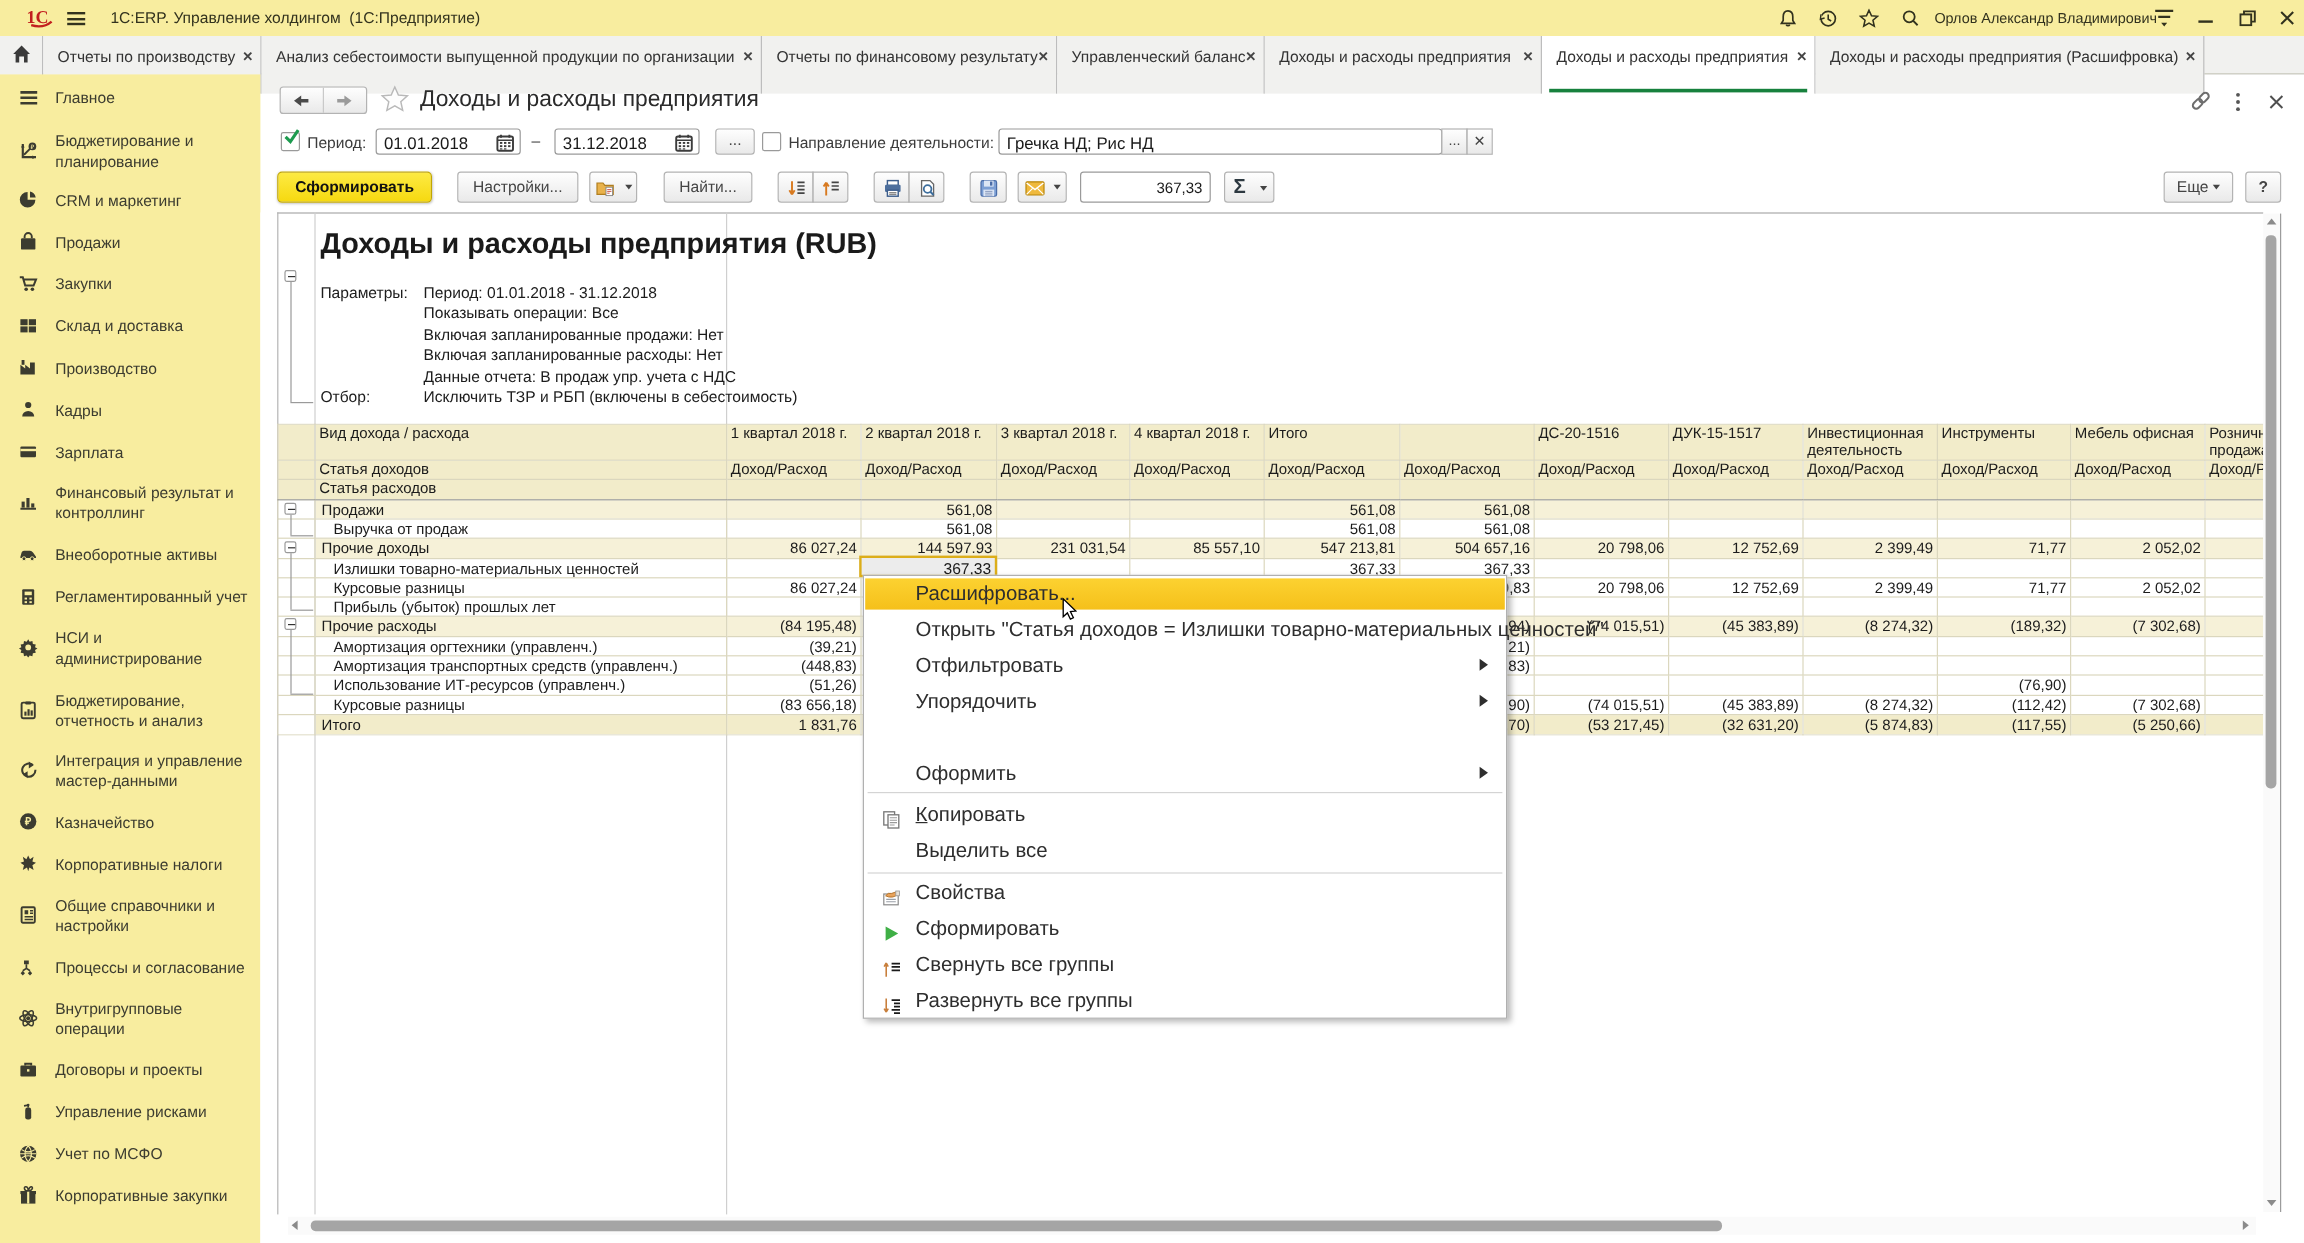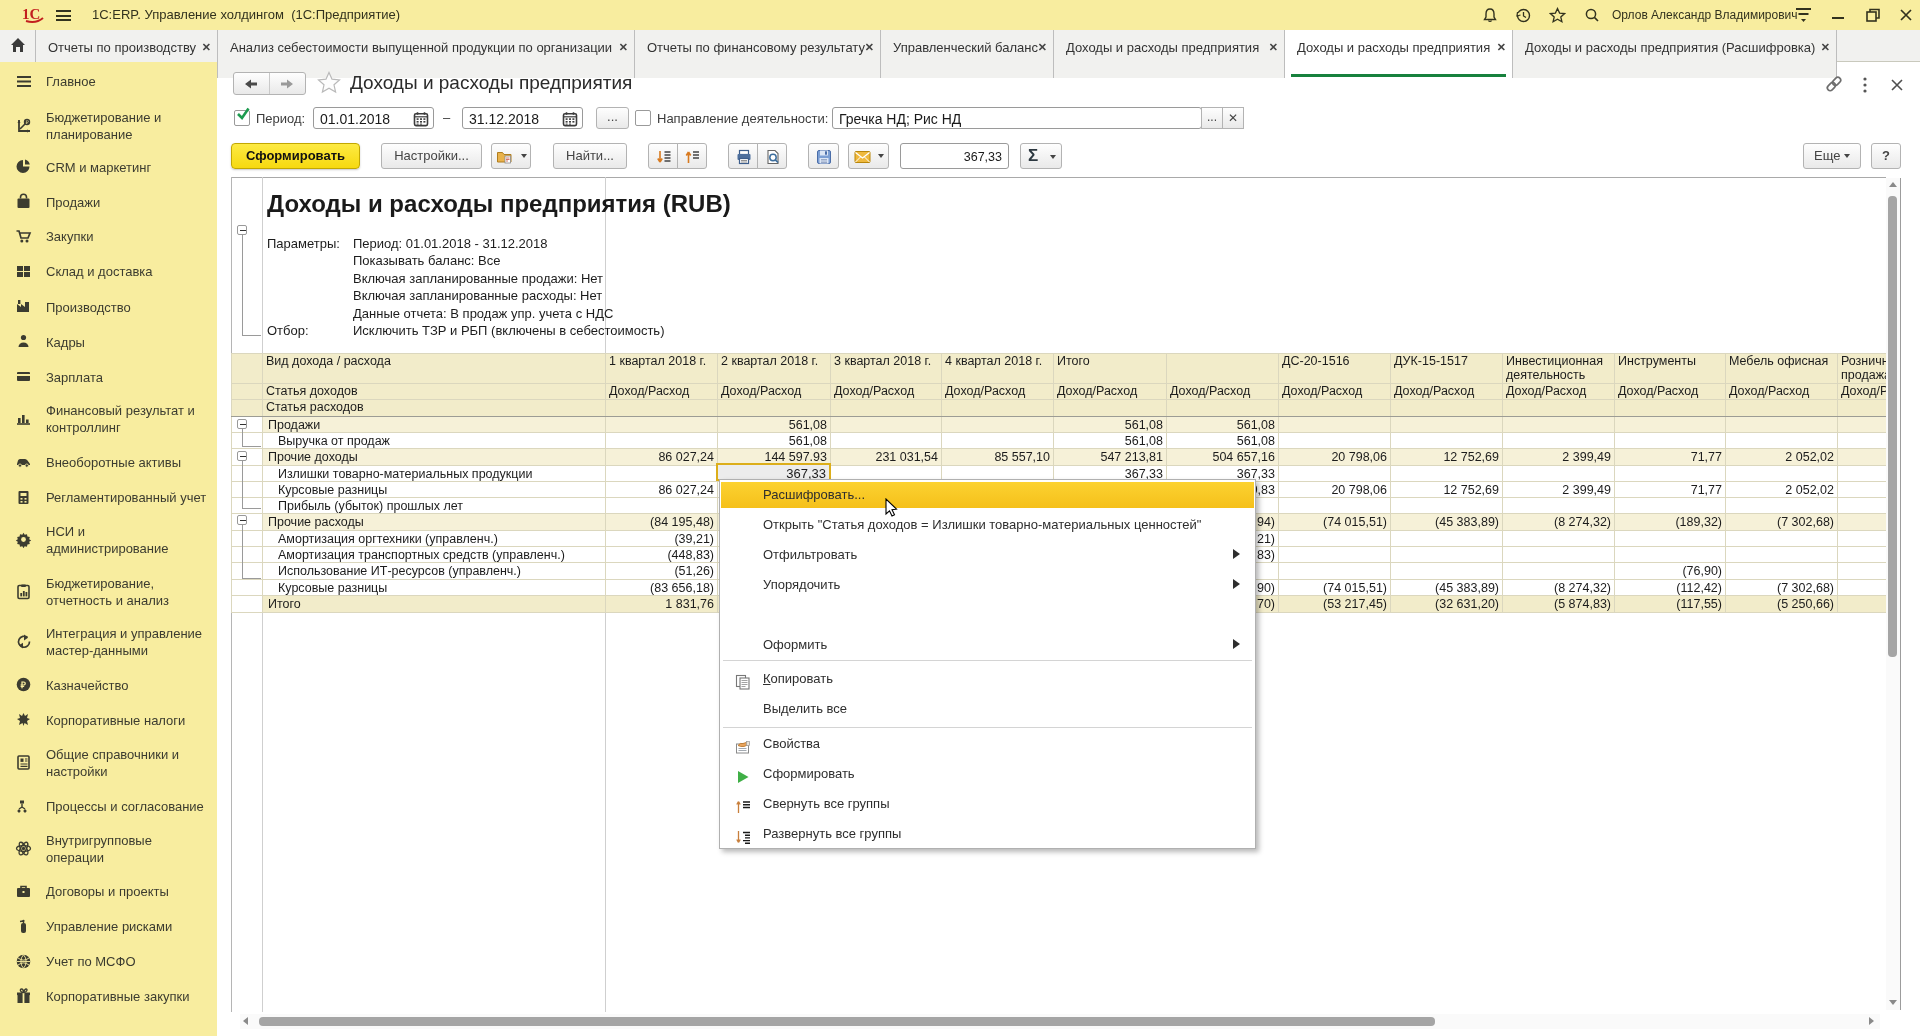--- a/index.html
+++ b/index.html
@@ -29,21 +29,21 @@
 .prm{position:absolute;font-size:13px;color:#1c1c1c;white-space:nowrap}
 table.rep{border-collapse:collapse;table-layout:fixed;font-size:12.5px;color:#1c1c1c}
 table.rep td{border:1px solid #dbd7be;overflow:hidden;white-space:nowrap;padding:0 3px;vertical-align:middle}
 table.rep td.hd{background:#f2ecca;vertical-align:top;padding-top:0px;line-height:14px}
 td.grp{background:#f6f1d8}
 td.tot{background:#f2ecca}
 td.num{text-align:right}
 td.gc{background:#fff;border-top-color:transparent;border-bottom-color:transparent}
 
 #cmenu{position:absolute;left:719px;top:479px;width:537px;height:370px;background:#fff;border:1px solid #b0b0b0;box-shadow:3px 3px 5px rgba(0,0,0,0.28);z-index:40}
-.mi{position:absolute;left:1px;right:1px;height:30px;font-size:13px;color:#2e2e2e;line-height:30px;white-space:nowrap}
+.mi{position:absolute;left:1px;right:1px;height:30px;font-size:17px;color:#2e2e2e;line-height:30px;white-space:nowrap}
 .mi .t{position:absolute;left:42px}
 .mi .arr{position:absolute;right:14px;top:9px;width:0;height:0;border-left:7px solid #2e2e2e;border-top:5px solid transparent;border-bottom:5px solid transparent}
 .msep{position:absolute;left:3px;right:3px;height:1px;background:#d4d4d4}
 
 .sbtrack{position:absolute;background:#f5f5f5}
 .sbthumb{position:absolute;background:#a5a5a5;border-radius:4px}
 </style></head><body>
 <div id="topbar">
 <div class="abs" style="left:22px;top:5px"><svg style="" width="24" height="20" viewBox="0 0 24 20">
         <text x="0" y="14" font-size="15" font-weight="bold" fill="#c21f1f" font-family="Liberation Serif,serif">1С</text>
@@ -459,21 +459,21 @@
 <div class="gline" style="left:45px;top:0;width:1px;height:835px"></div>
 <div class="gline" style="left:388px;top:0;width:1px;height:835px"></div>
 <div class="abs" style="left:50px;top:13px;font-size:24px;font-weight:bold;color:#1a1a1a;white-space:nowrap">Доходы и расходы предприятия (RUB)</div>
 <div class="abs" style="left:20px;top:48px;width:10px;height:10px;border:1px solid #999;border-radius:2px;background:#fff">
       <div style="position:absolute;left:2px;top:4px;width:6px;height:1px;background:#333"></div>
     </div>
 <div class="gline" style="left:25px;top:58px;width:1px;height:100px;background:#9a9a9a"></div>
 <div class="gline" style="left:25px;top:158px;width:19px;height:1px;background:#9a9a9a"></div>
 <div class="prm" style="left:50px;top:59.0px">Параметры:</div>
 <div class="prm" style="left:136px;top:59.0px">Период: 01.01.2018 - 31.12.2018</div>
-<div class="prm" style="left:136px;top:76.0px">Показывать баланс: Все</div>
+<div class="prm" style="left:136px;top:76.0px">Показывать операции: Все</div>
 <div class="prm" style="left:136px;top:94.0px">Включая запланированные продажи: Нет</div>
 <div class="prm" style="left:136px;top:111.0px">Включая запланированные расходы: Нет</div>
 <div class="prm" style="left:136px;top:129.0px">Данные отчета: В продаж упр. учета с НДС</div>
 <div class="prm" style="left:50px;top:146.0px">Отбор:</div>
 <div class="prm" style="left:136px;top:146.0px">Исключить ТЗР и РБП (включены в себестоимость)</div>
 <div class="abs" style="left:14px;top:176px;width:1655px;height:260px;overflow:hidden">
       <table class="rep" style="width:1716px">
         <colgroup>
           <col style="width:31px">
           <col style="width:343px">
@@ -582,21 +582,21 @@
             <td class="grp num">504 657,16</td>
             <td class="grp num">20 798,06</td>
             <td class="grp num">12 752,69</td>
             <td class="grp num">2 399,49</td>
             <td class="grp num">71,77</td>
             <td class="grp num">2 052,02</td>
             <td class="grp num"></td>
           </tr>
           <tr style="height:16px">
             <td class="gc"></td>
-            <td class="" style="padding-left:15px">Излишки товарно-материальных продукции</td>
+            <td class="" style="padding-left:15px">Излишки товарно-материальных ценностей</td>
             <td class=" num"></td>
             <td class=" num">367,33</td>
             <td class=" num"></td>
             <td class=" num"></td>
             <td class=" num">367,33</td>
             <td class=" num">367,33</td>
             <td class=" num"></td>
             <td class=" num"></td>
             <td class=" num"></td>
             <td class=" num"></td>

